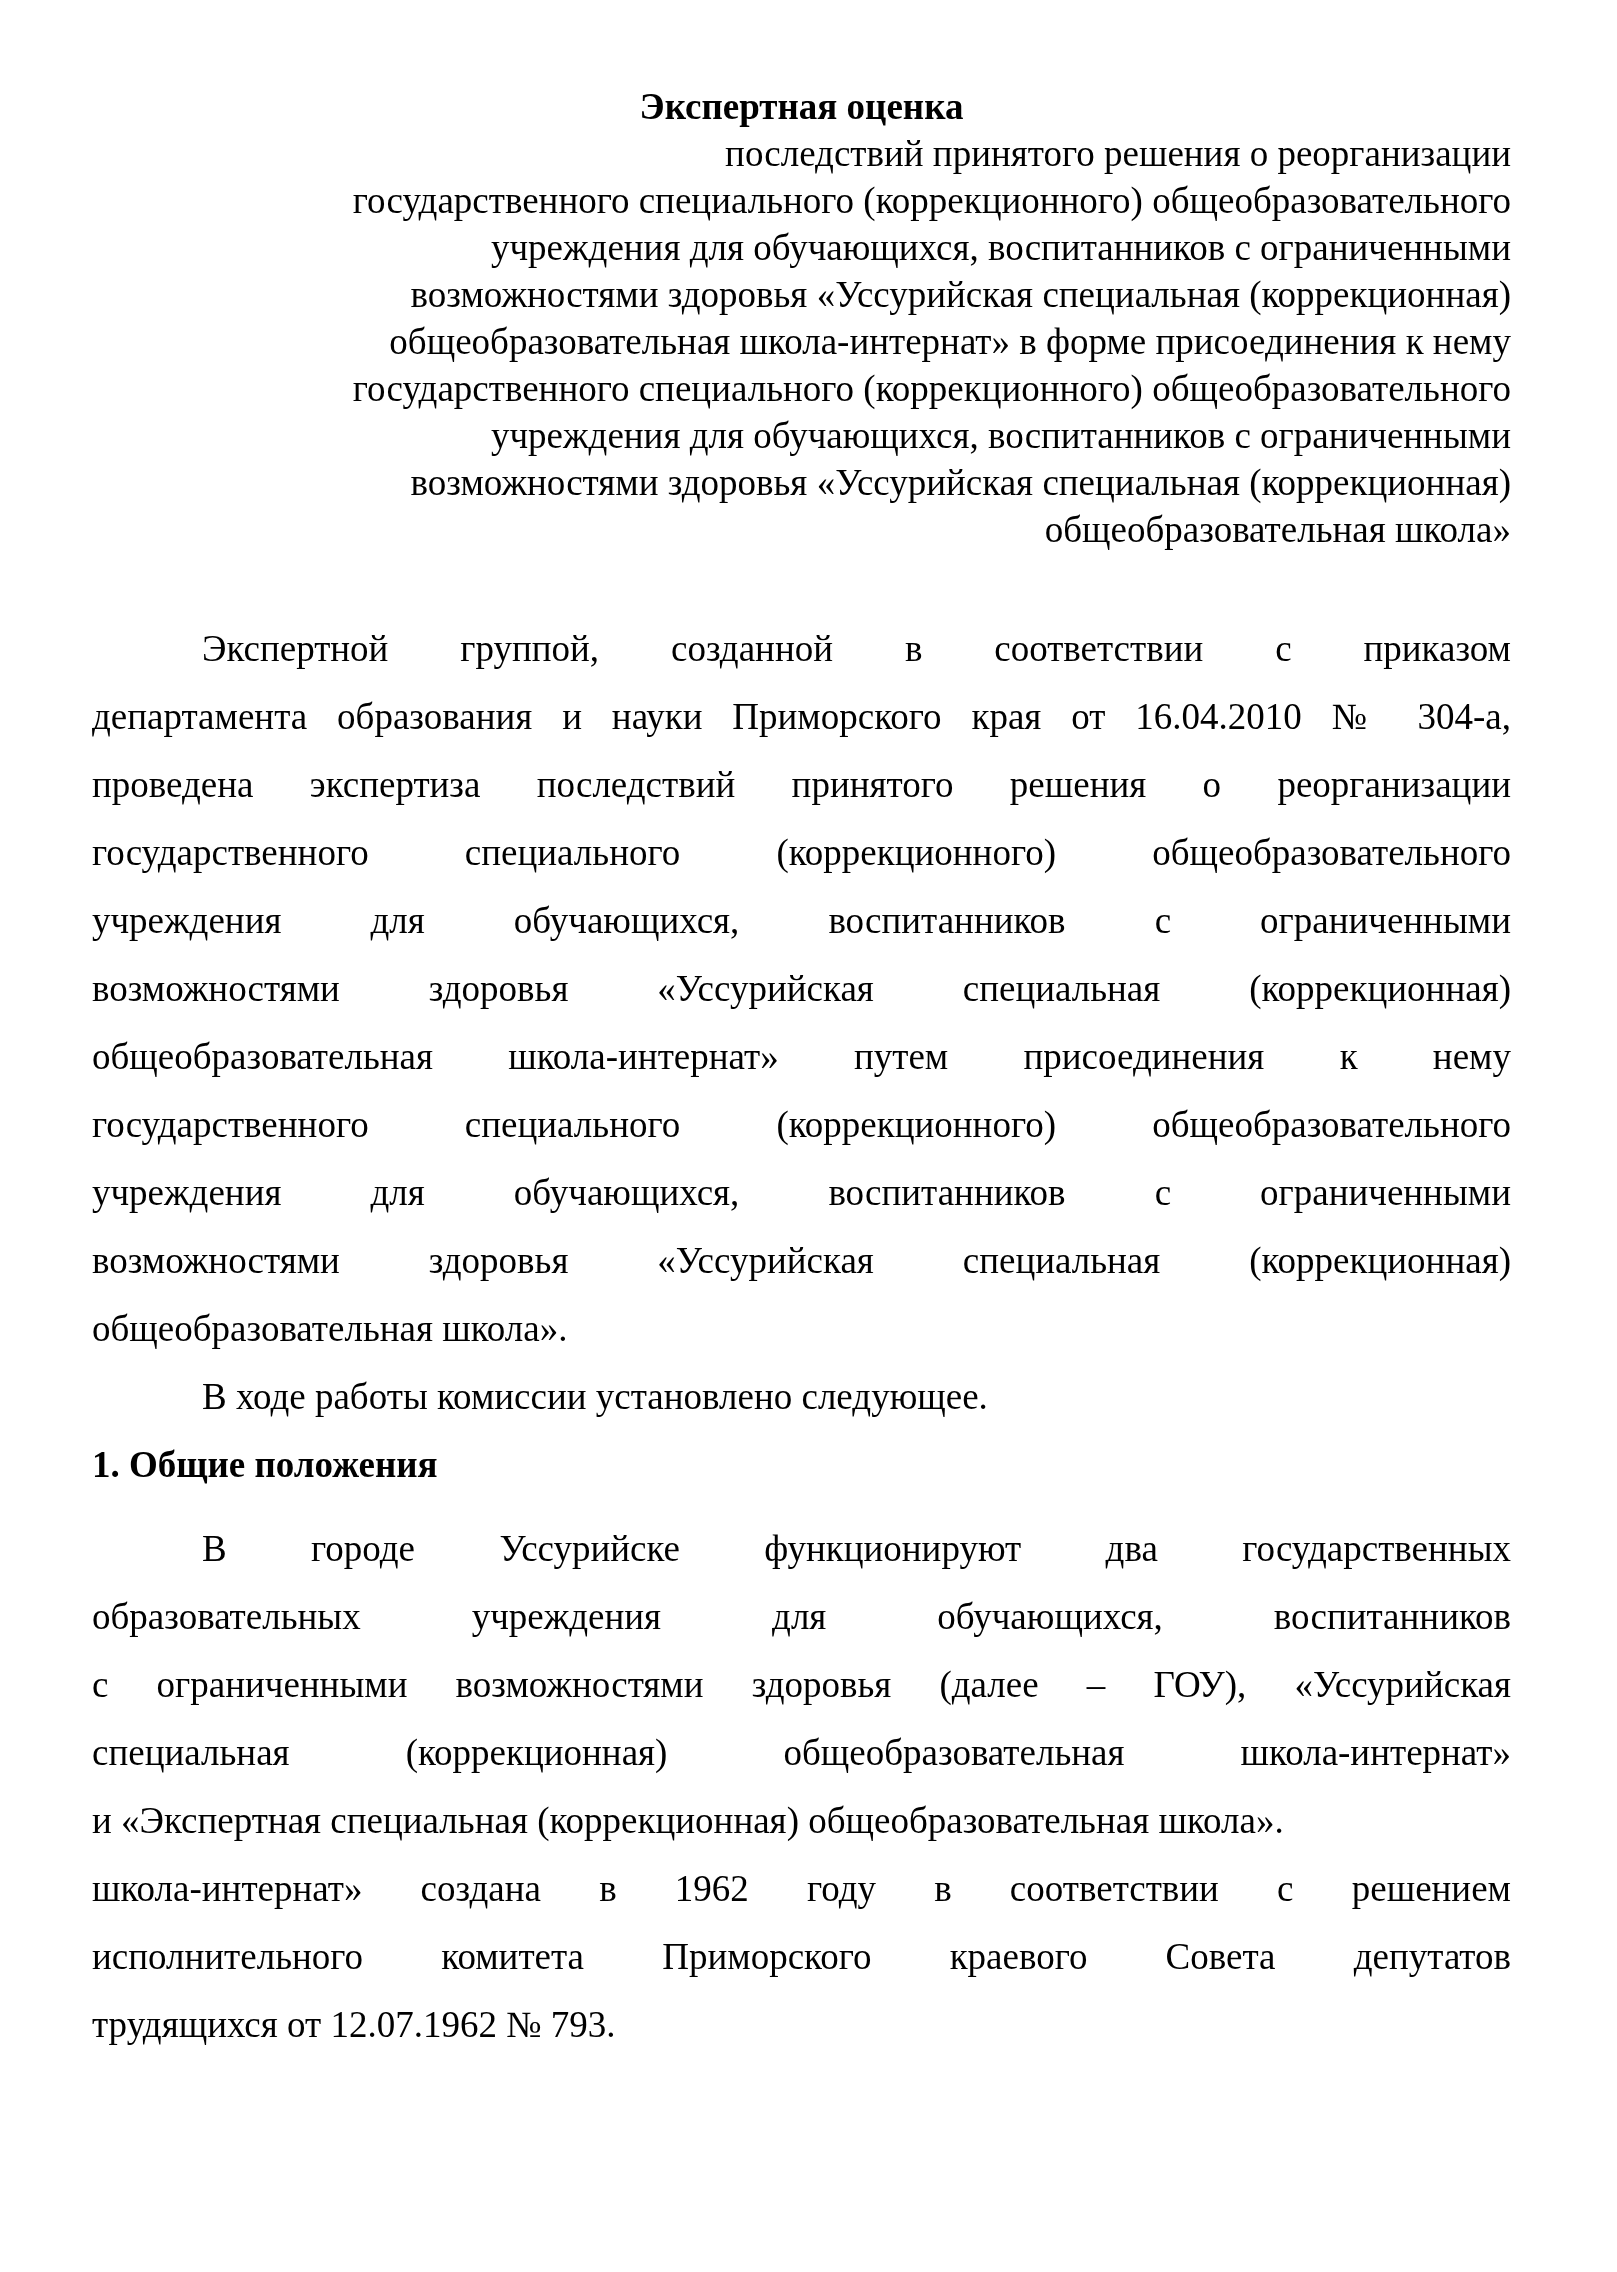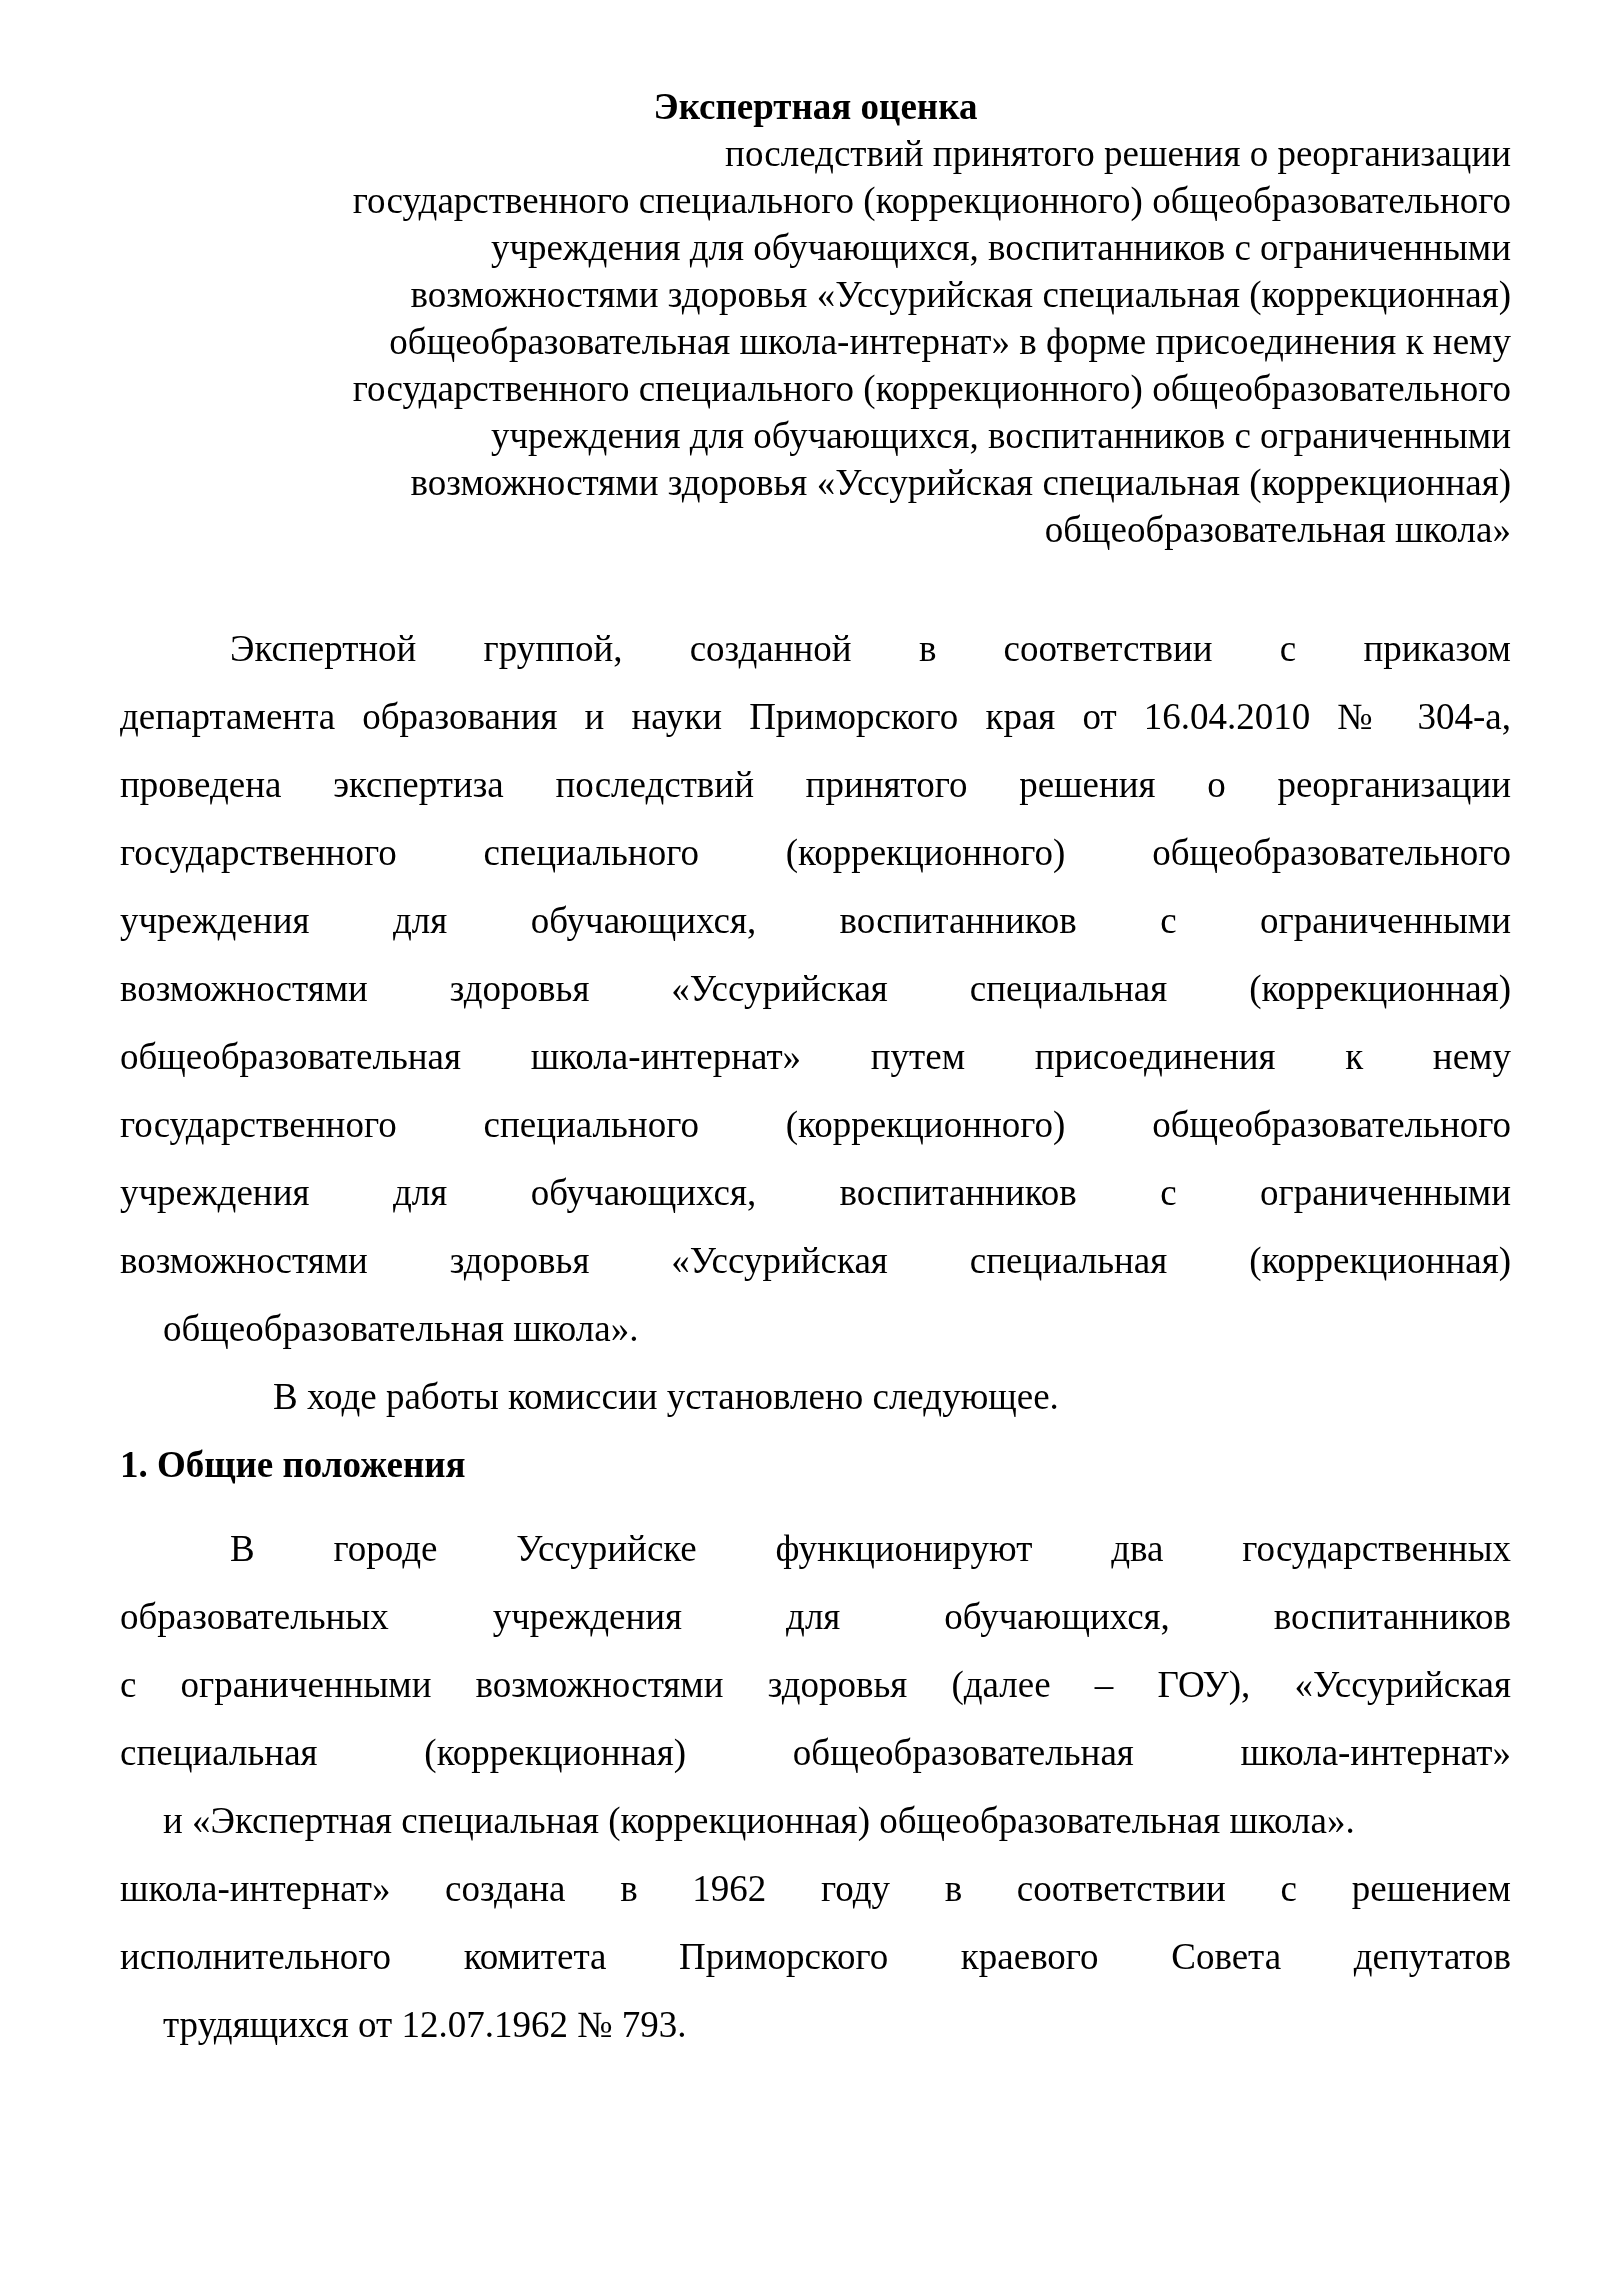--- a/index.html
+++ b/index.html
@@ -8,21 +8,21 @@
     background: #888;
   }
   .page {
     position: relative;
     width: 1617px;
     height: 2273px;
     margin: 0 auto;
     background: #ffffff;
     color: #000000;
     box-sizing: border-box;
-    padding: 83px 106px 0 120px;
+    padding: 83px 106px 0 92px;
     font-family: "Liberation Serif", "DejaVu Serif", serif;
     overflow: hidden;
   }
   .title-block {
     font-size: 37px;
     line-height: 47px;
     text-align: center;
     margin-bottom: 62px;
   }
   .doc-title {
@@ -37,21 +37,20 @@
   }
   .para .jline {
     text-align: justify;
     text-align-last: justify;
   }
   .para .jline.first {
     padding-left: 110px;
   }
   .para .jline.last {
     text-align-last: left;
-    margin-left: 43px;
   }
   .section-heading {
     font-size: 37px;
     line-height: 68px;
     font-weight: bold;
     text-align: left;
     margin: 0 0 16px 0;
     padding: 0;
   }
 </style>

